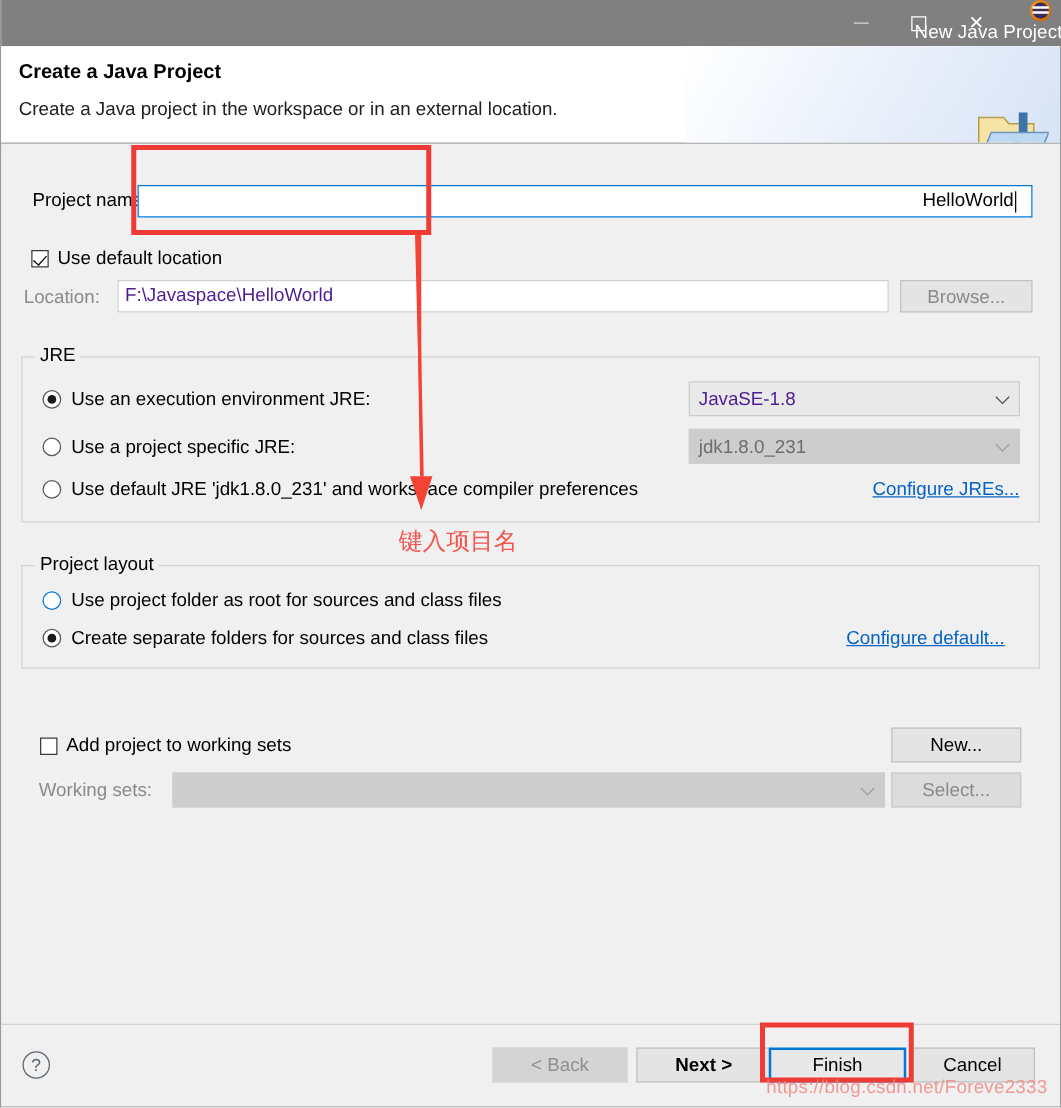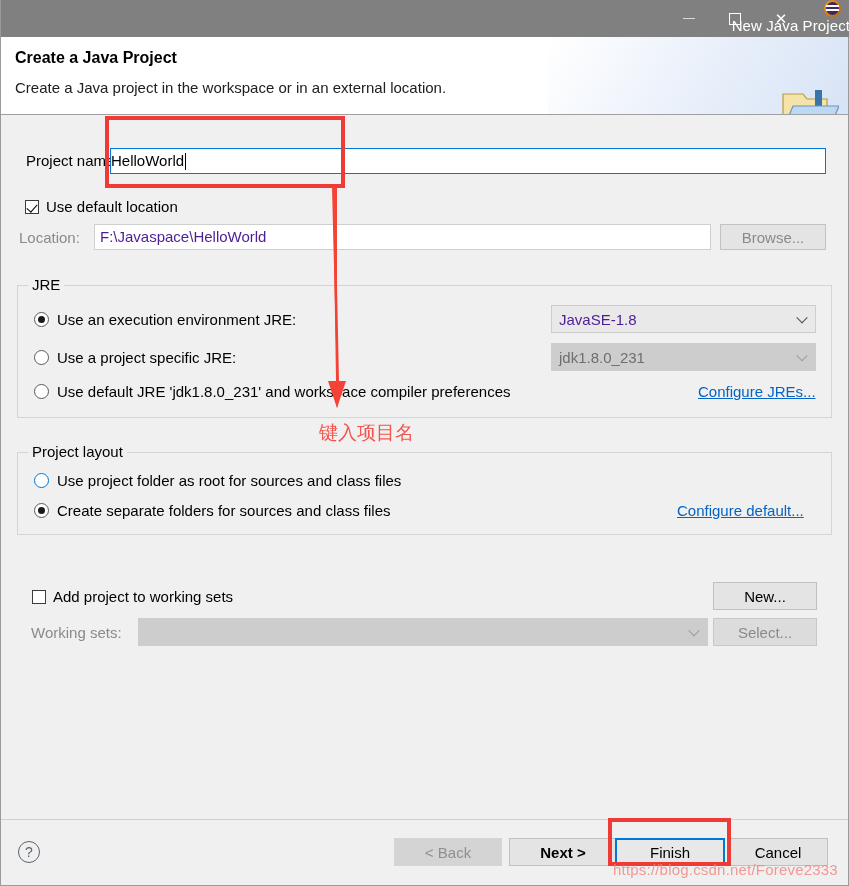--- a/index.html
+++ b/index.html
@@ -98,22 +98,22 @@
 
   
   #pname-label { position: absolute; left: 25px; top: 152px; }
   #pname-input {
     position: absolute; left: 109px; top: 148px;
     width: 716px; height: 26px;
     background: #ffffff;
     border: 1px solid #0078d7;
     font-family: "Liberation Sans", sans-serif;
     font-size: 15px; color: #000000;
-    padding: 0 0; line-height: 24px;
-    display: flex; align-items: center;
+    padding: 0 12px; line-height: 24px;
+    display: flex; align-items: center; justify-content: flex-end;
   }
   #pname-caret {
     display: inline-block; width: 1px; height: 17px; background: #000;
     margin-left: 1px;
   }
 
   
   #usedef-row { position: absolute; left: 24px; top: 198px; display: flex; align-items: center; }
   .cbox {
     width: 14px; height: 14px; background: #ffffff;

